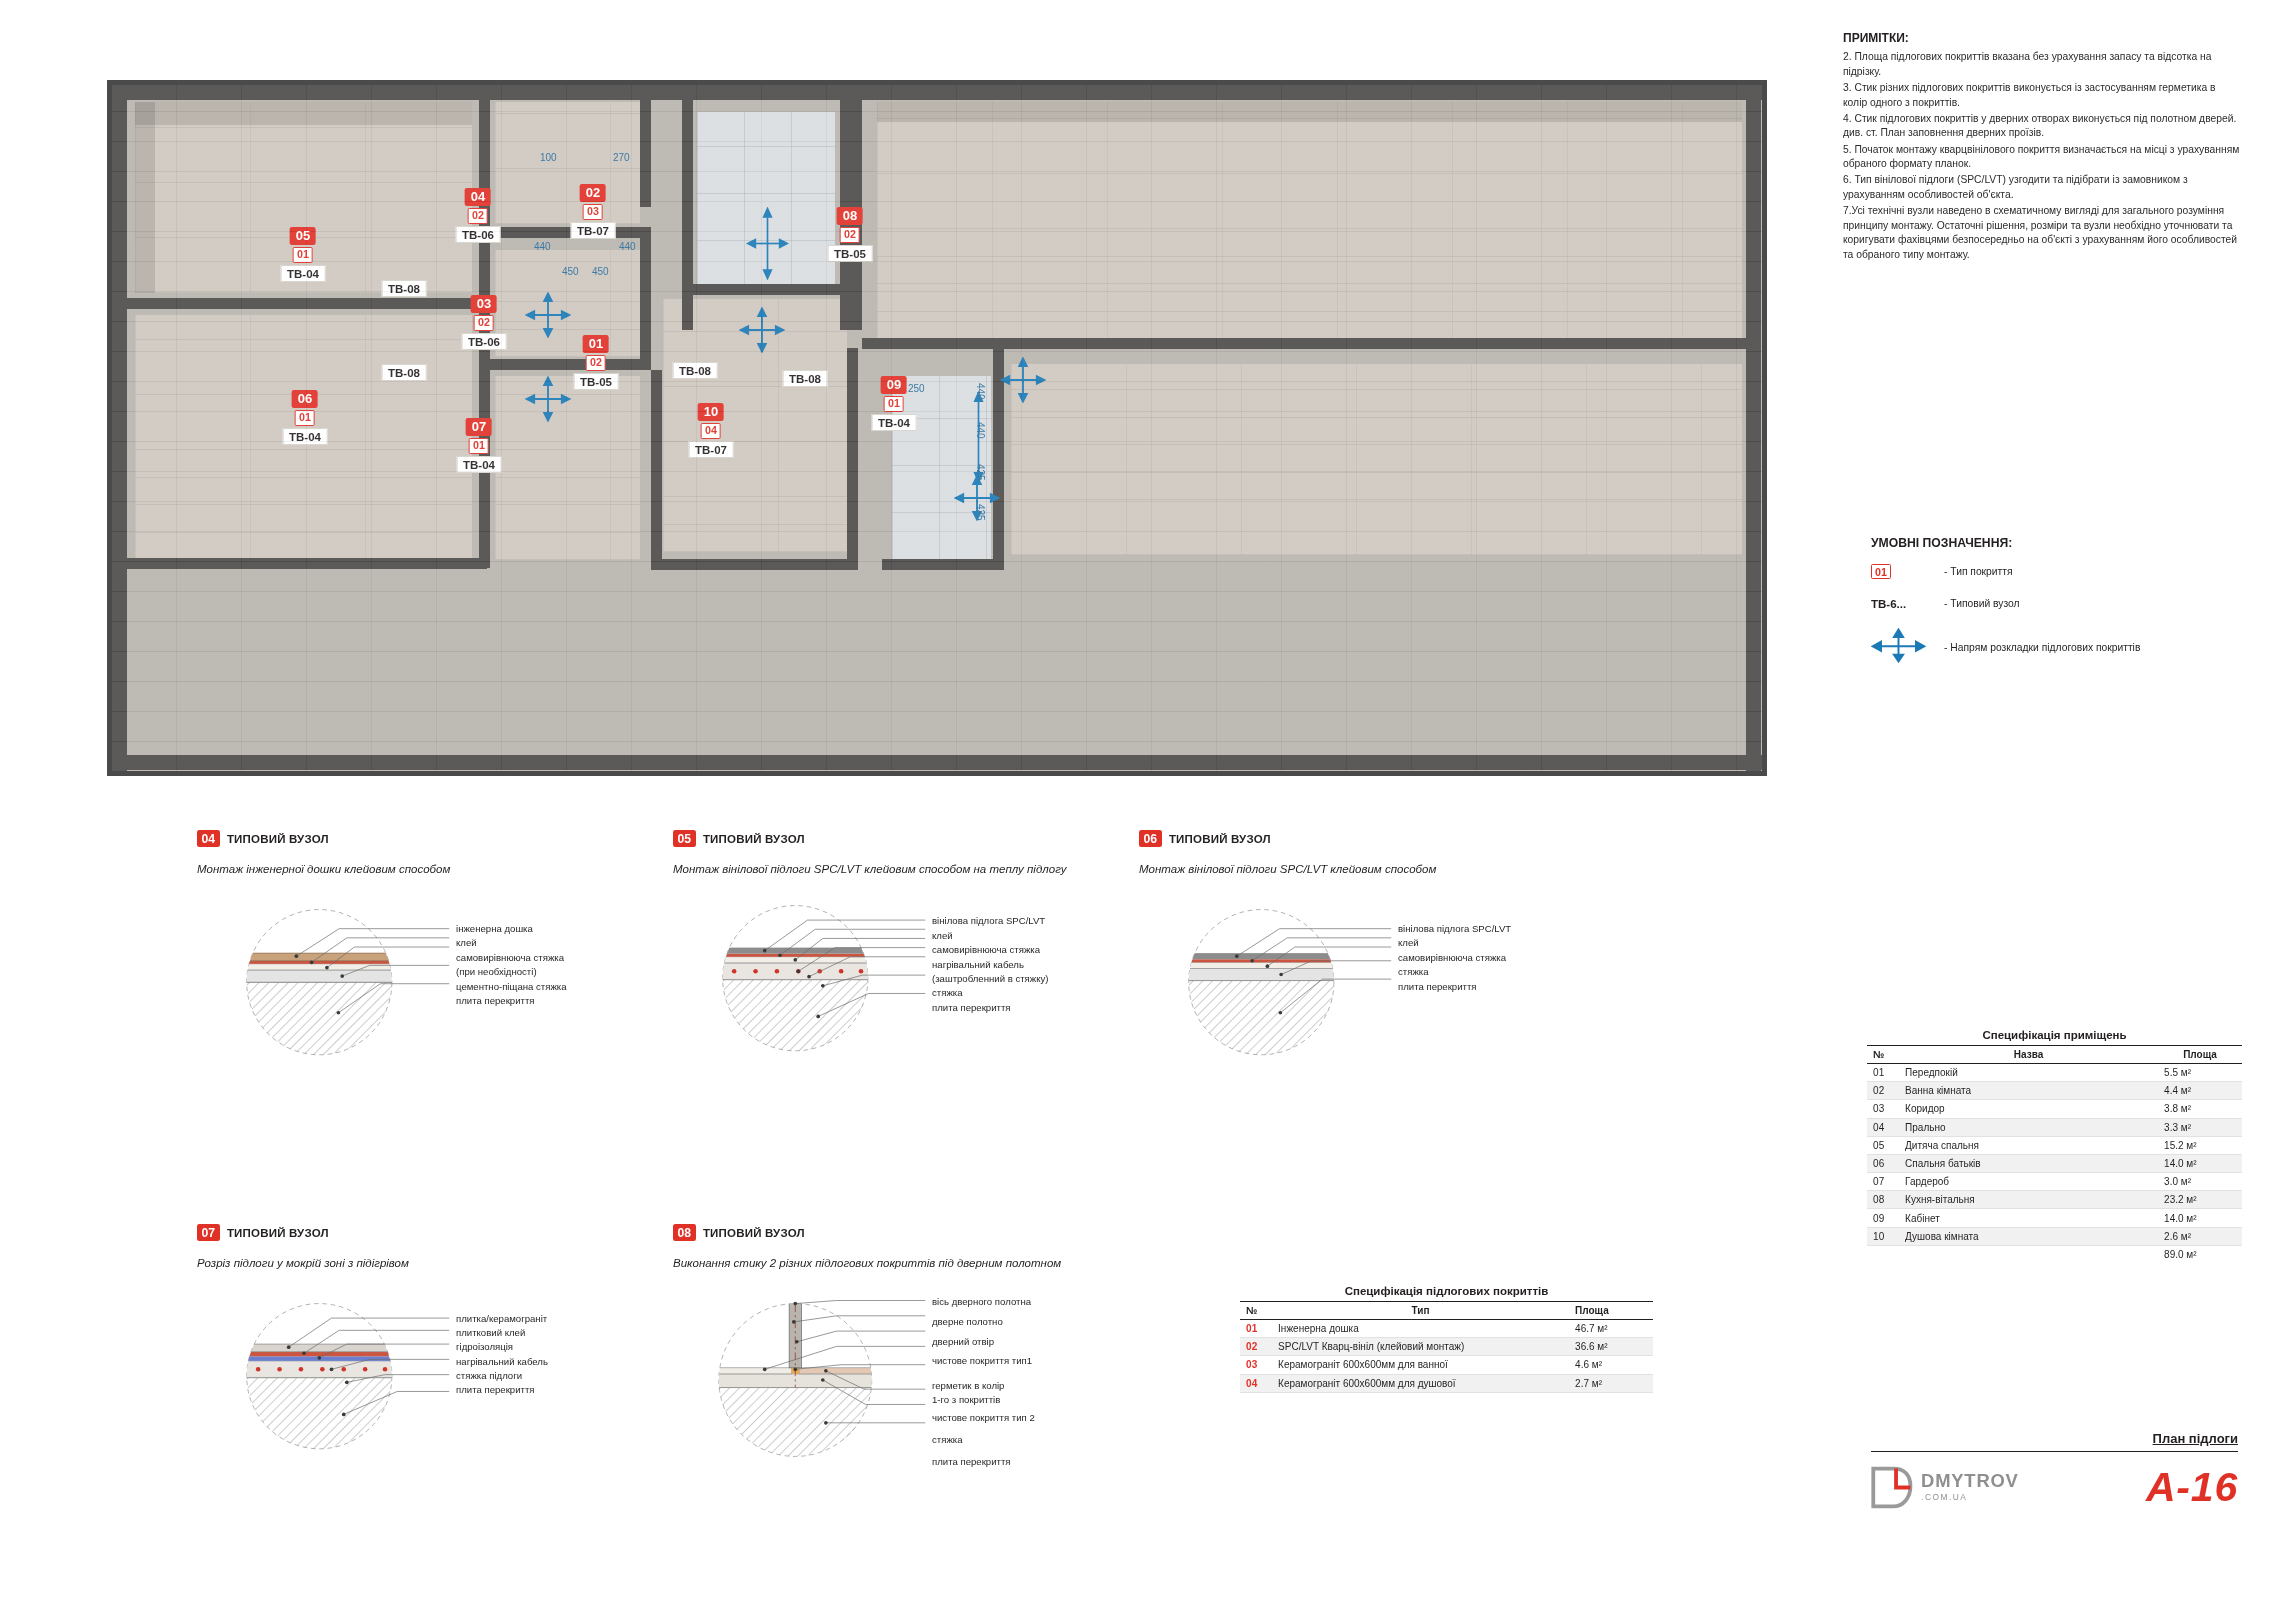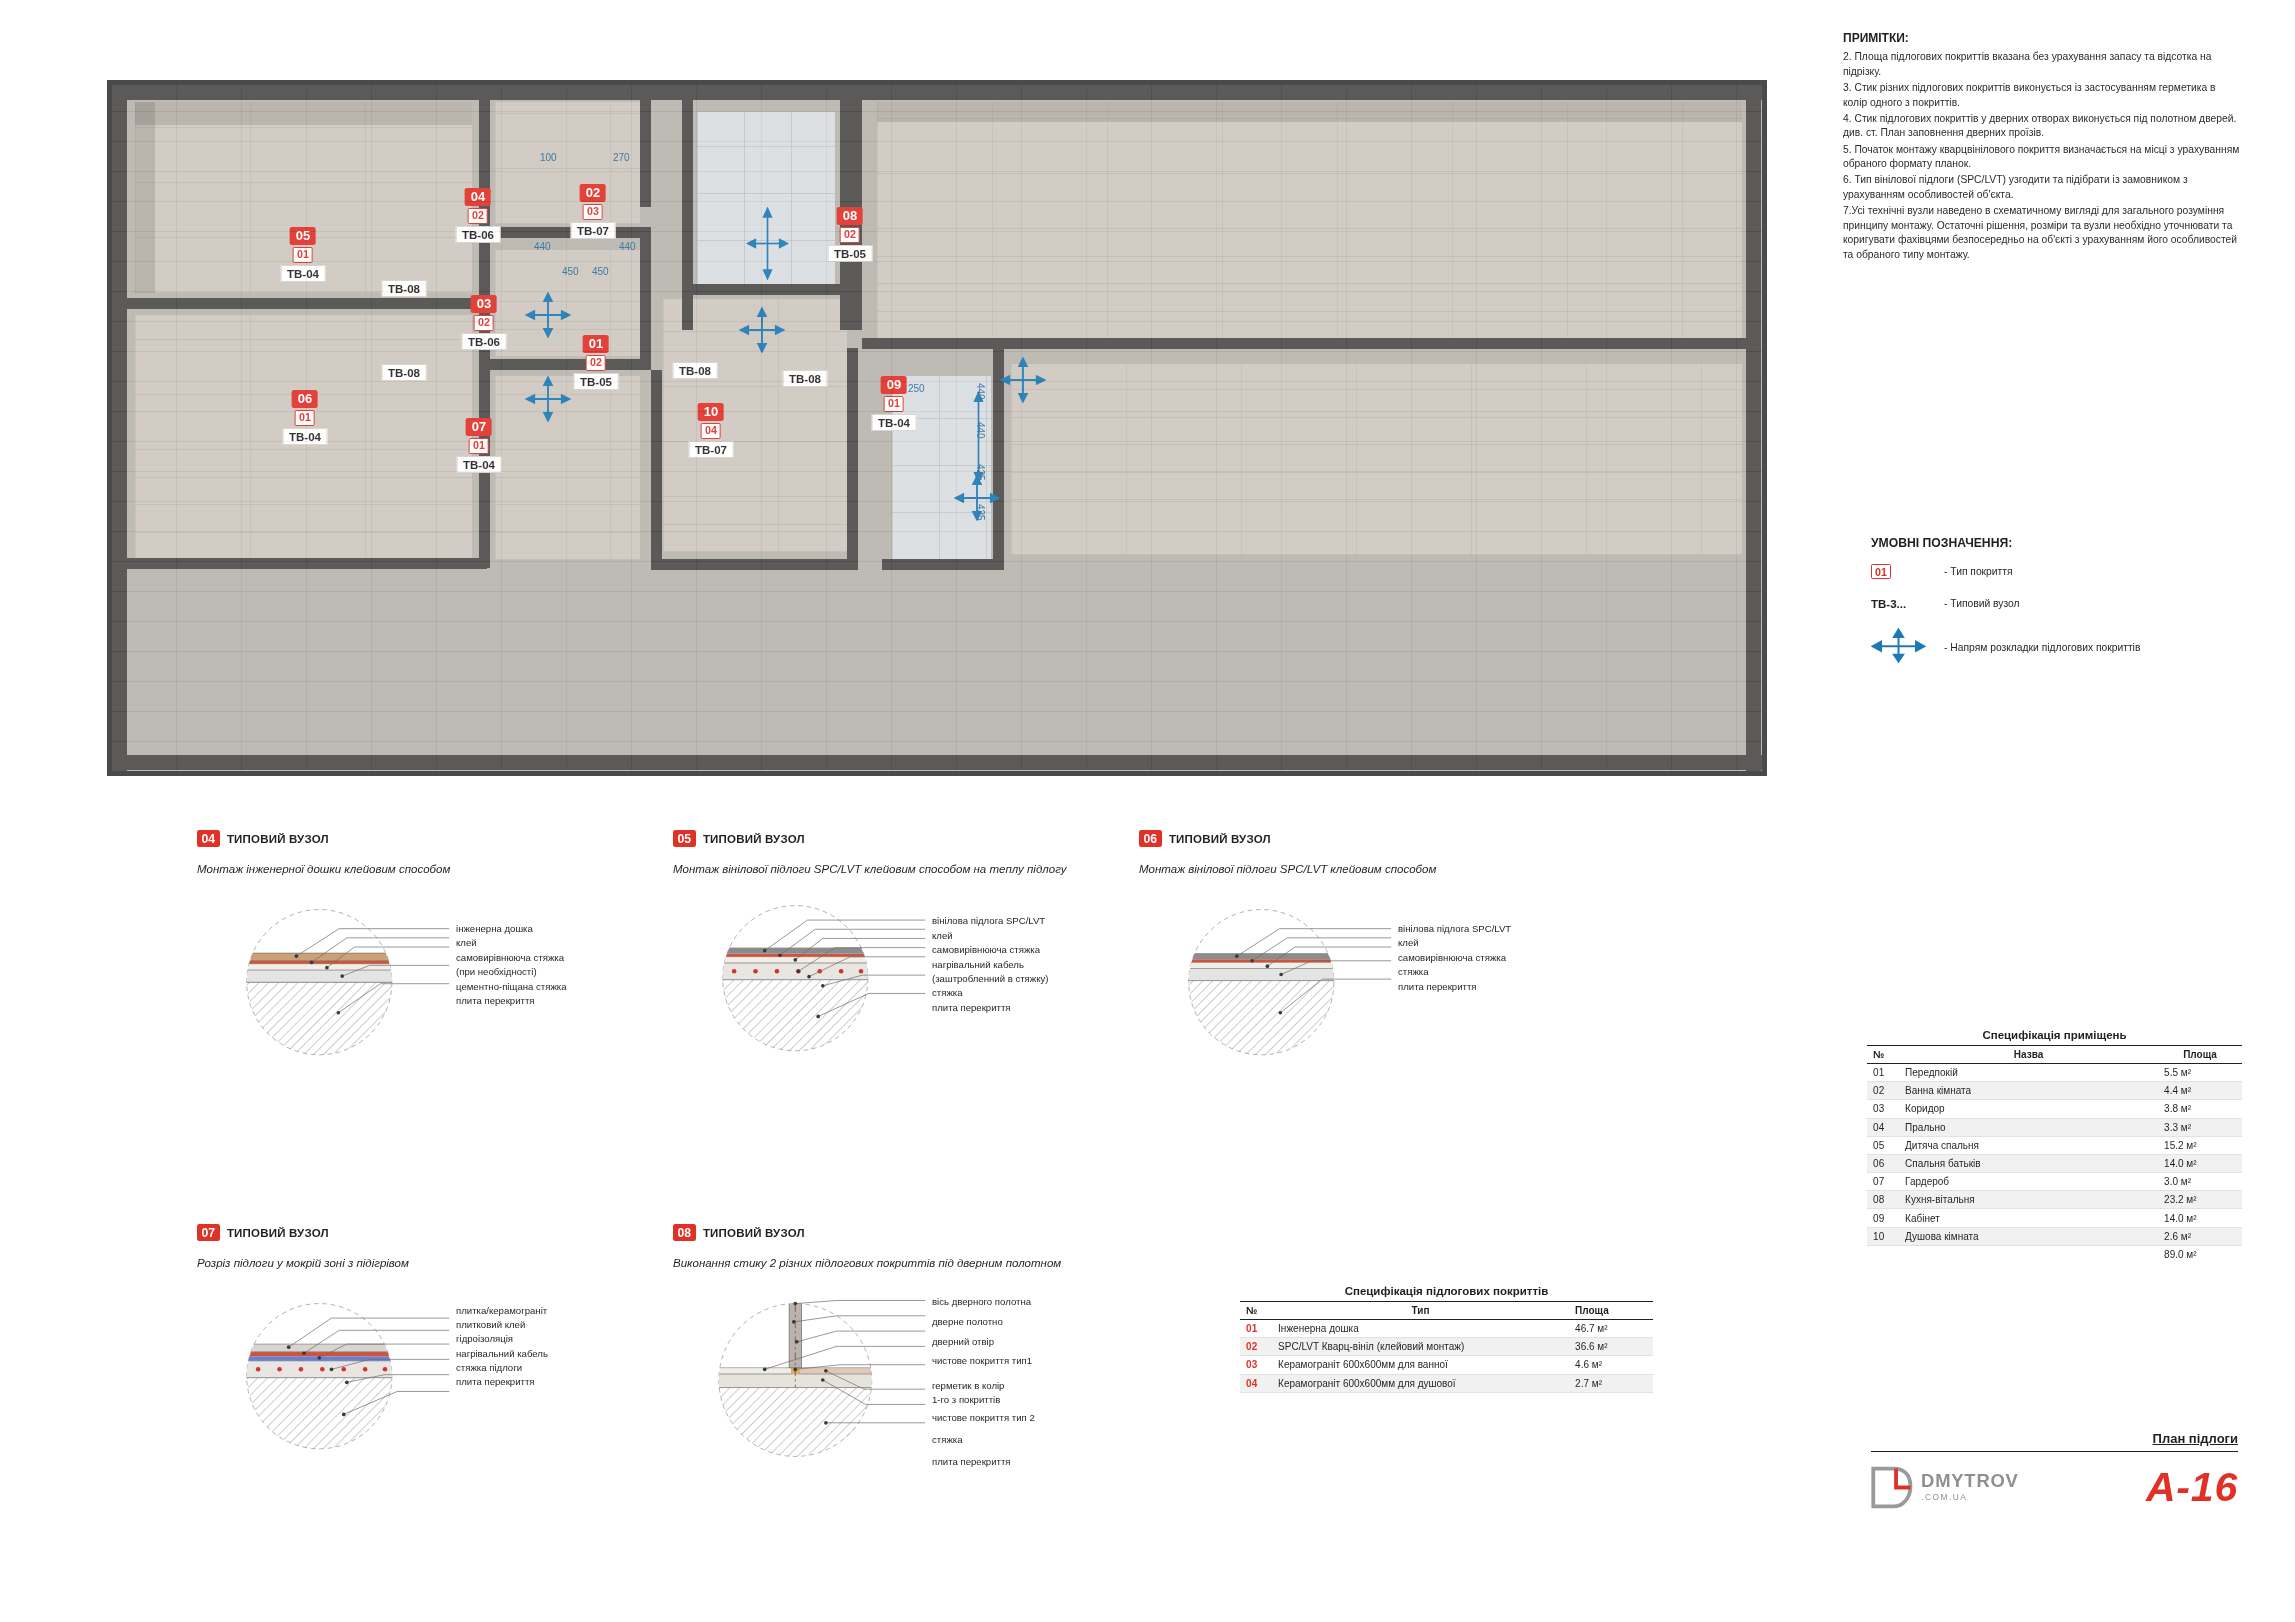--- a/index.html
+++ b/index.html
@@ -342,21 +342,21 @@
 
     <div class="legend-row">
       <div class="legend-key">
         <span class="legend-chip">01</span>
       </div>
       <div class="legend-text">- Тип покриття</div>
     </div>
 
     <div class="legend-row">
       <div class="legend-key">
-        <span class="legend-tb">ТВ-3...</span>
+        <span class="legend-tb">ТВ-6...</span>
       </div>
       <div class="legend-text">- Типовий вузол</div>
     </div>
 
     <div class="legend-row">
       <div class="legend-key">
         <span>
           <svg width="55" height="35" viewBox="0 0 72 46">
             <g stroke="#1b7ab5" stroke-width="2.6" fill="#1b7ab5">
               <line x1="36" y1="8" x2="36" y2="40"></line>
@@ -583,21 +583,21 @@
         </g>
         <g fill="#3a3a3a">
           <circle cx="120" cy="72" r="2.4"></circle>
             <circle cx="140" cy="80" r="2.4"></circle>
           <circle cx="160" cy="86" r="2.4"></circle>
             <circle cx="176" cy="101" r="2.4"></circle>
           <circle cx="196" cy="118" r="2.4"></circle>
             <circle cx="192" cy="160" r="2.4"></circle>
         </g>
       </svg>
-      <div class="leader-labels" style="left:259px;top:12px;">
+      <div class="leader-labels" style="left:259px;top:20px;">
         <div>плитка/керамограніт</div>
         <div>плитковий клей</div>
         <div>гідроізоляція</div>
         <div>нагрівальний кабель</div>
         <div>стяжка підлоги</div>
         <div>плита перекриття</div>
       </div>
     </div>
   </div>
 

